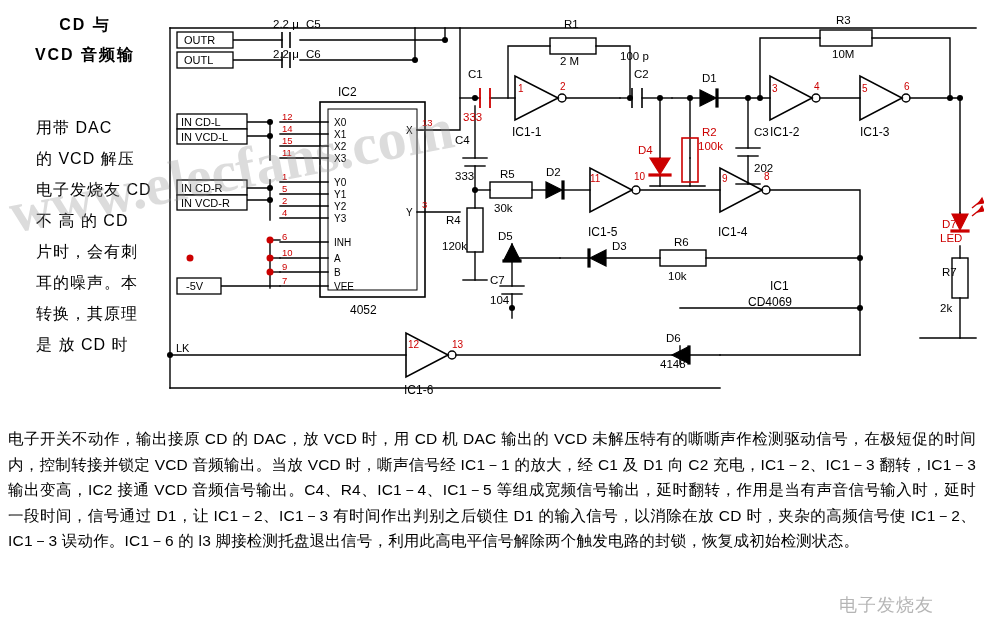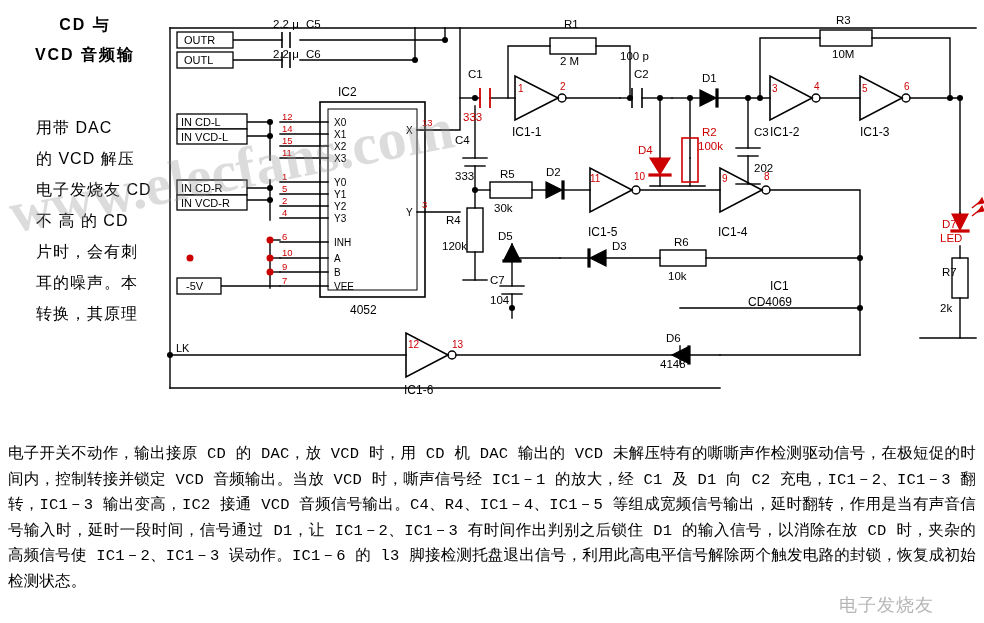--- a/index.html
+++ b/index.html
@@ -20,24 +20,23 @@
     letter-spacing:2px;
   }
   .lead-text{
     position:absolute;left:8px;top:112px;width:152px;
     font-size:16px;line-height:31px;letter-spacing:1px;text-align:justify;margin-left:28px;
   }
   .lead-text span{display:block;}
 
   
   .body-text{
-    position:absolute;left:8px;top:442px;width:968px;
+    position:absolute;left:8px;top:426px;width:968px;
     font-size:15.5px;line-height:25.5px;letter-spacing:0.2px;
     text-align:justify;
-    font-family:Liberation Mono, monospace;
   }
   .body-text p{margin:0;}
 
   
   .schematic{position:absolute;left:160px;top:8px;width:824px;height:410px;}
   .schematic svg{display:block;}
 
   
   .watermark{
     position:absolute;left:0px;top:60px;width:700px;height:300px;
@@ -68,20 +67,21 @@
   </div>
 
   <div class="lead-text">
     <span>用带 DAC</span>
     <span>的 VCD 解压</span>
     <span>电子发烧友 CD</span>
     <span>不 高 的 CD</span>
     <span>片时，会有刺</span>
     <span>耳的噪声。本</span>
     <span>转换，其原理</span>
+    <span>是 放 CD 时</span>
   </div>
 
   <div class="schematic">
   <svg width="824" height="410" viewBox="0 0 824 410" xmlns="http://www.w3.org/2000/svg">
     <g stroke="#000" stroke-width="1.4" fill="none" stroke-linecap="square">
 
       <path d="M10 20 L816 20"></path>
 
       <path d="M10 20 L10 380"></path>
 

